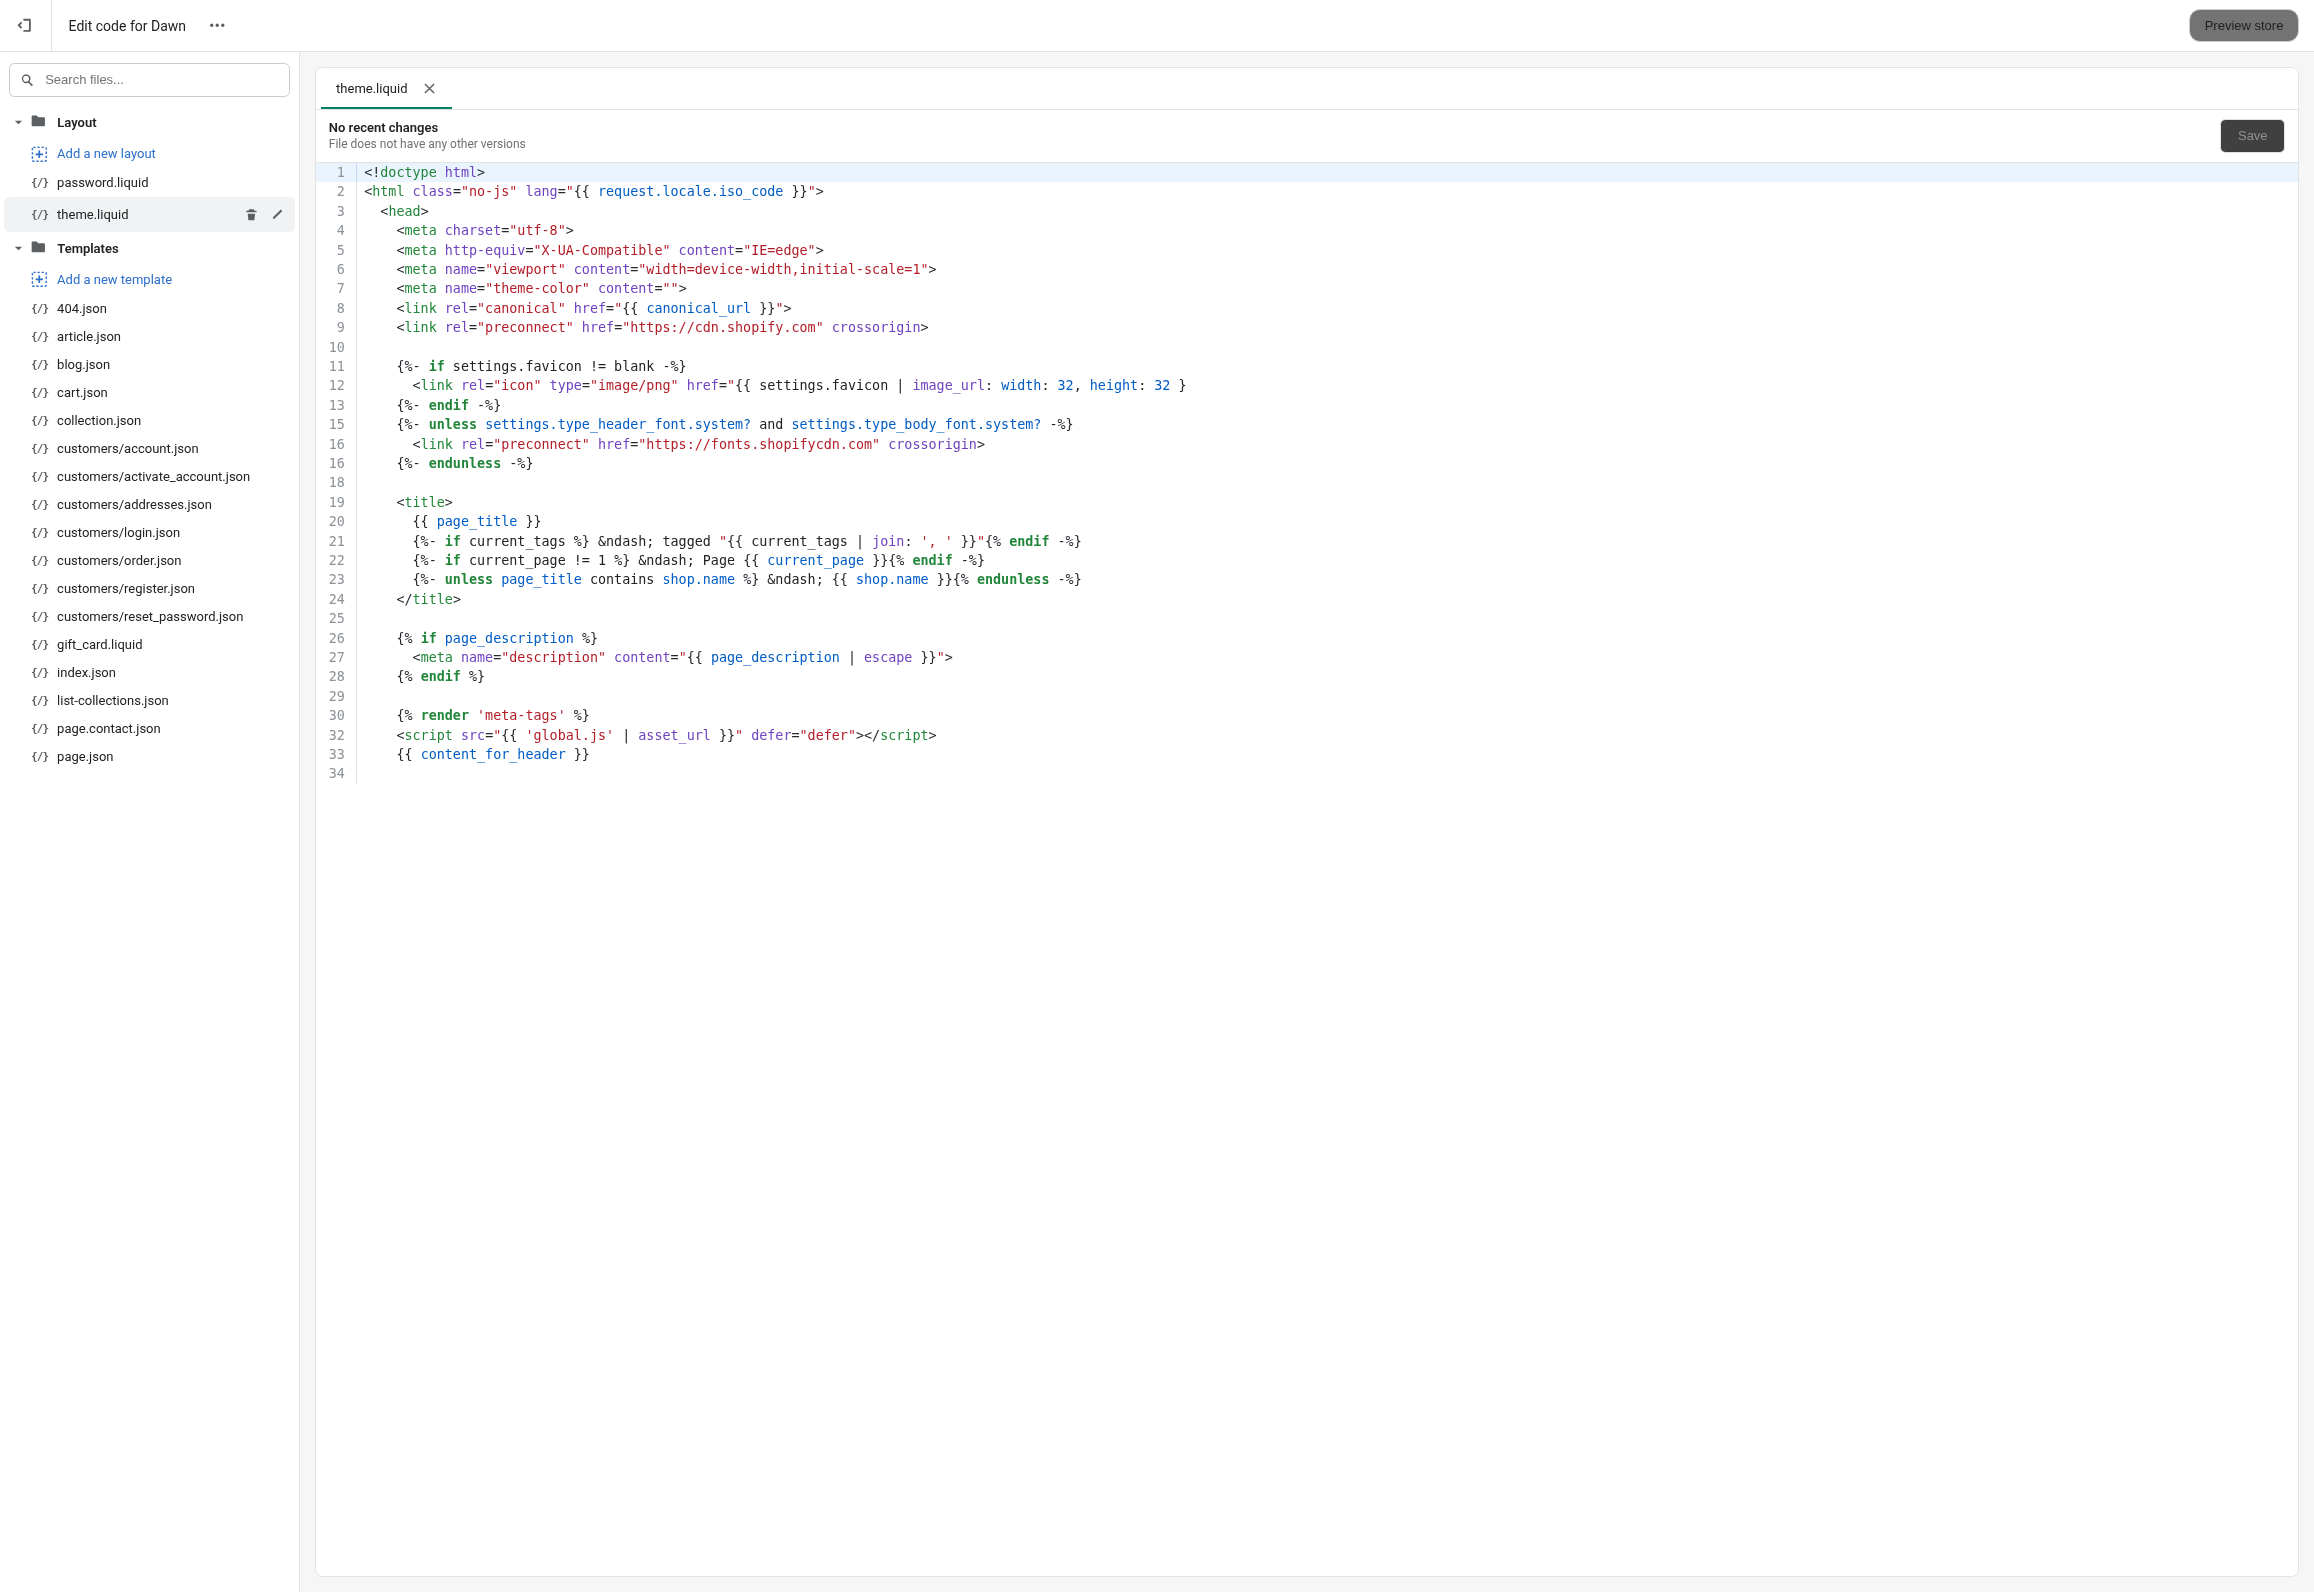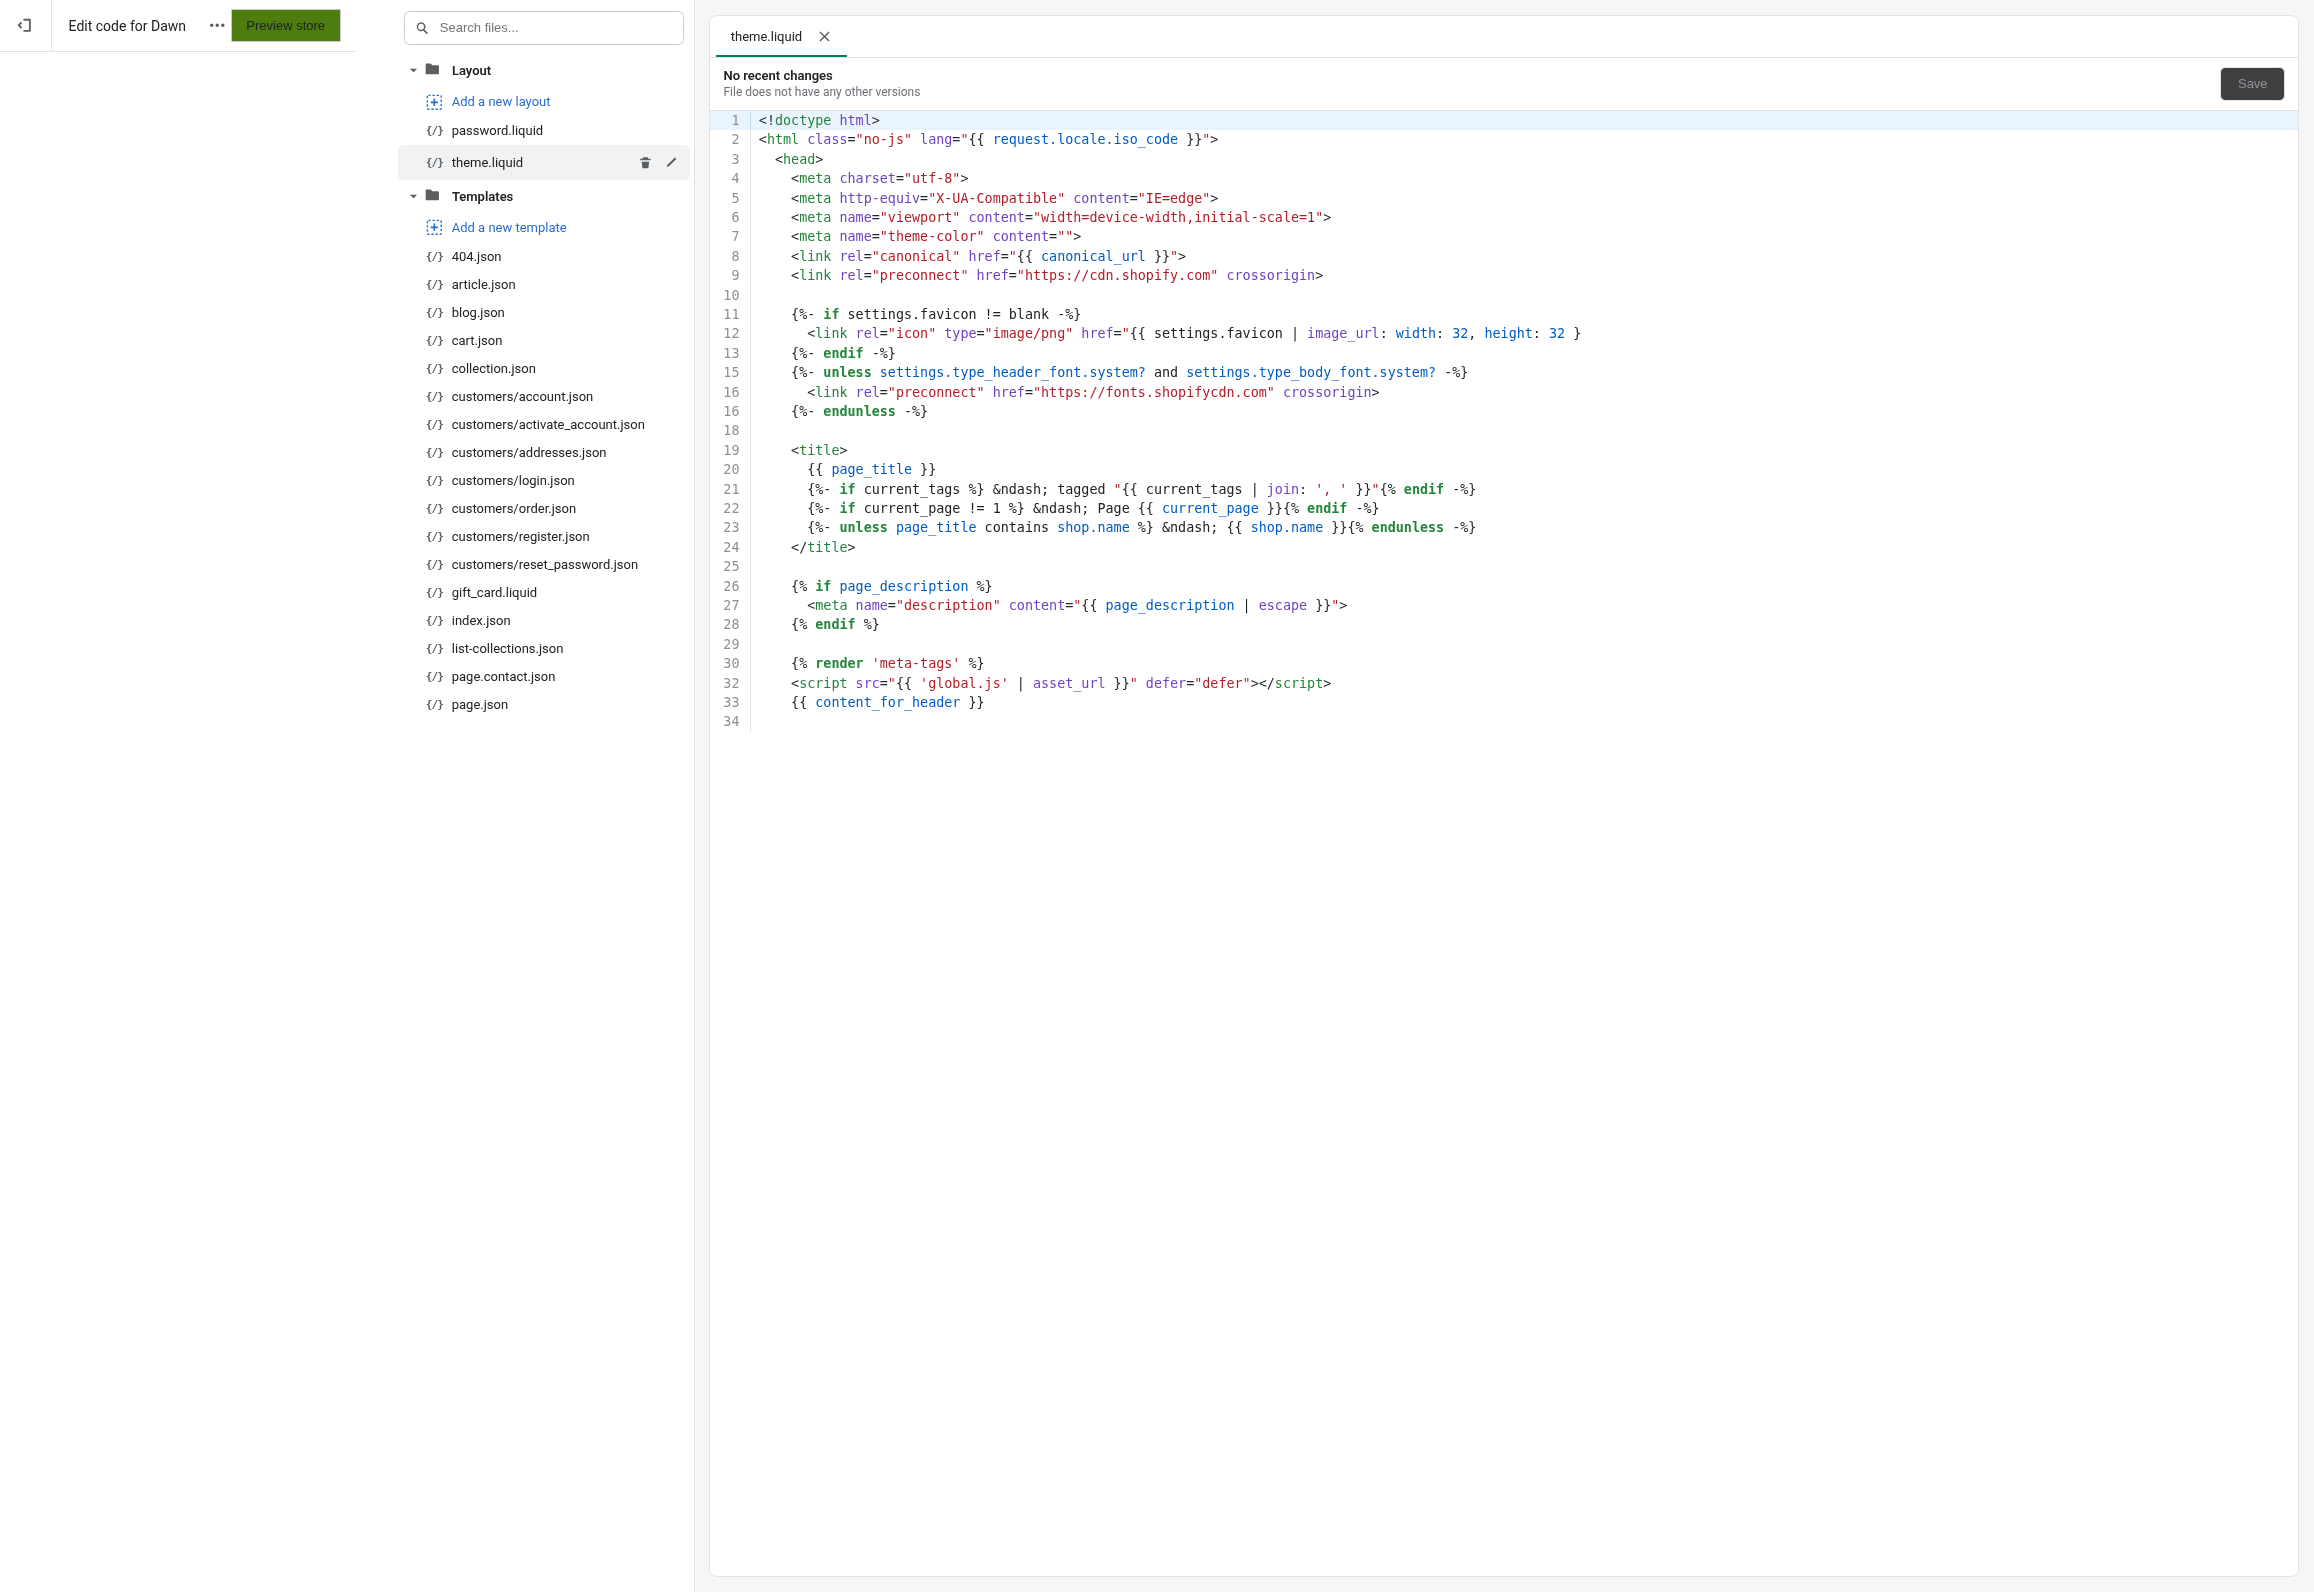--- a/index.html
+++ b/index.html
@@ -1,25 +1,25 @@
 <!DOCTYPE html>
 <html style="font-size:14.8px"><head>
 <meta charset="utf-8">
 <style>
 * { margin: 0; padding: 0; box-sizing: border-box; }
 body { font-family: -apple-system, BlinkMacSystemFont, "Segoe UI", Roboto, sans-serif; font-size: 13px; color: #202223; background: #fff; }
-.app { display: flex; flex-direction: row; height: 100vh; gap: 39px; }
+.app { display: flex; flex-direction: column; height: 100vh; }
 .topbar { display: flex; align-items: center; justify-content: space-between; height: 52px; border-bottom: 0.9px solid #e1e3e5; padding: 0 14.8px 0 0; }
 .topbar-left { display: flex; align-items: center; height: 100%; }
 .back-btn { width: 52px; height: 52px; display: flex; align-items: center; justify-content: center; border-right: 0.9px solid #e1e3e5; cursor: pointer; }
 .back-btn svg { width: 18.5px; height: 18.5px; fill: #5c5f62; }
 .title { margin-left: 16.6px; font-size: 14px; color: #202223; }
 .more-btn { margin-left: 18.5px; width: 26px; height: 26px; display: flex; align-items: center; justify-content: center; cursor: pointer; border-radius: 3.7px; }
 .more-btn svg { width: 18.5px; height: 18.5px; fill: #5c5f62; }
-.preview-btn { border: 0.9px solid #c9cccf; background: #4d7c0f; padding: 8.3px 14.8px; border-radius: 1px; font-size: 13px; cursor: pointer; color: #202223; }
+.preview-btn { border: 0.9px solid #c9cccf; background: #737373; padding: 8.3px 14.8px; border-radius: 11px; font-size: 13px; cursor: pointer; color: #202223; }
 .main { display: flex; flex: 1; overflow: hidden; }
 .sidebar { width: 300px; border-right: 0.9px solid #e1e3e5; display: flex; flex-direction: column; overflow-y: auto; padding-top: 11px; background: #fff; }
 .search-wrap { padding: 0 9.2px 9.2px; }
 .search { position: relative; }
 .search input { width: 100%; padding: 8.3px 11px 8.3px 35px; border: 0.9px solid #c9cccf; border-radius: 5.5px; font-size: 13px; outline: none; }
 .search svg { position: absolute; left: 10px; top: 50%; transform: translateY(-50%); width: 16.6px; height: 16.6px; fill: #5c5f62; }
 .tree { padding: 0 3.7px; }
 .group-header { display: flex; align-items: center; padding: 7.4px 9.2px; cursor: pointer; }
 .caret { width: 13px; height: 13px; margin-right: 3.7px; }
 .caret svg { width: 11px; height: 11px; fill: #5c5f62; }

